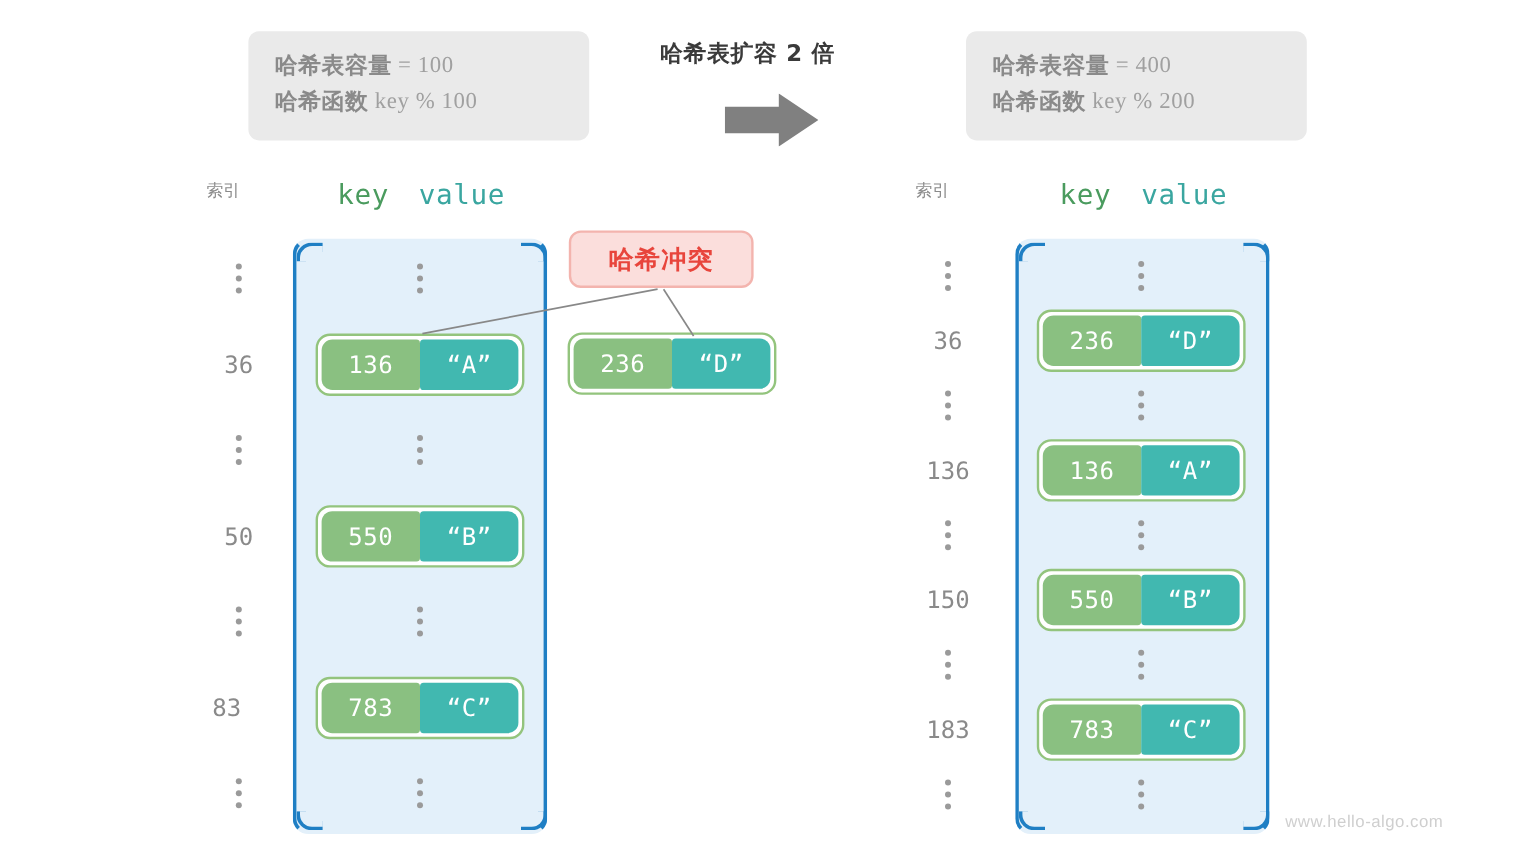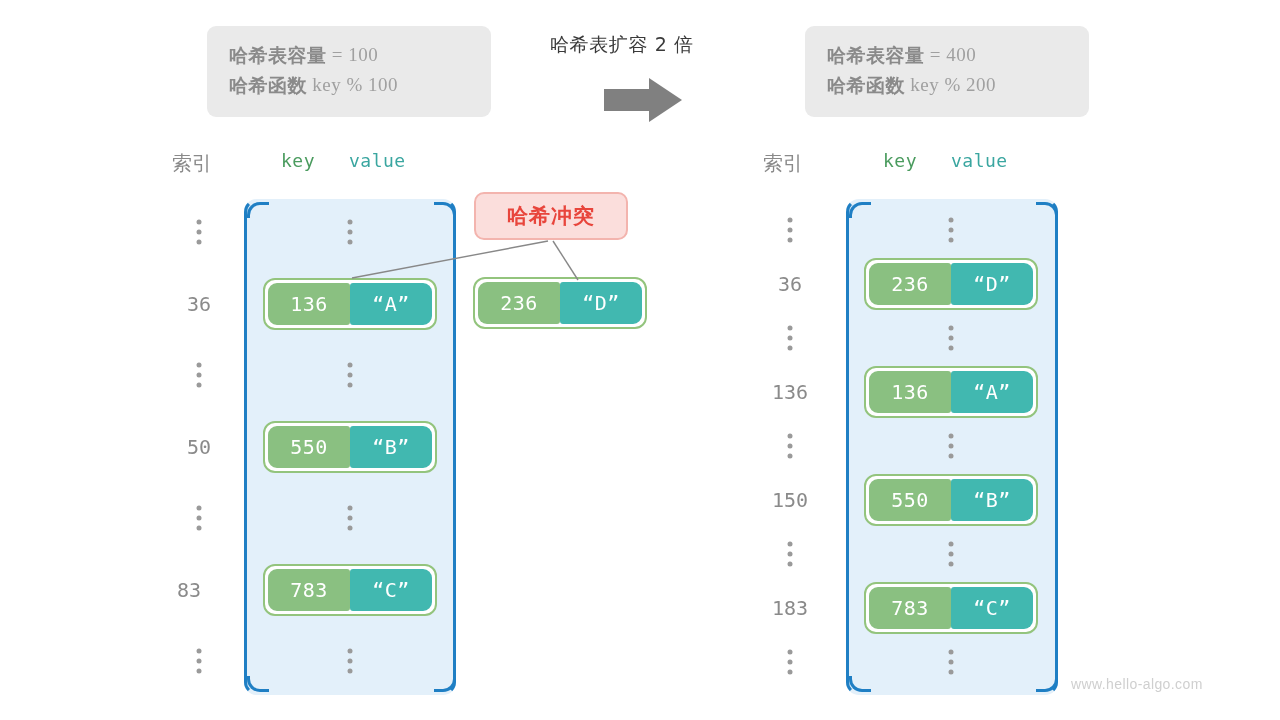--- a/index.html
+++ b/index.html
@@ -30,33 +30,33 @@
     letter-spacing:.5px;
   }
   .info-expr{
     font-family:Liberation Serif, serif;
     font-size:19px;color:#a0a0a0;letter-spacing:.5px;
   }
 
   
   .center-title{
     position:absolute;
-    font-weight:normal;font-size:19px;color:#3a3a3a;
+    font-weight:bold;font-size:19px;color:#3a3a3a;
     white-space:pre;letter-spacing:.6px;
   }
   .arrow{position:absolute;}
   .col-head{
     position:absolute;
     font-family:"DejaVu Sans Mono","Liberation Mono",monospace;
-    font-size:18px;white-space:pre;letter-spacing:.5px;
+    font-size:23px;white-space:pre;letter-spacing:.5px;
   }
   .head-index{
     position:absolute;
     font-family:Liberation Sans, sans-serif;
-    font-size:20px;color:#8a8a8a;white-space:pre;
+    font-size:14px;color:#8a8a8a;white-space:pre;
   }
   .head-key{color:#4a9b5e;}
   .head-value{color:#3aa6a0;}
 
   
   .bucket{
     position:absolute;
     background:#e3f0fa;
     border-radius:13px;
     box-sizing:border-box;

